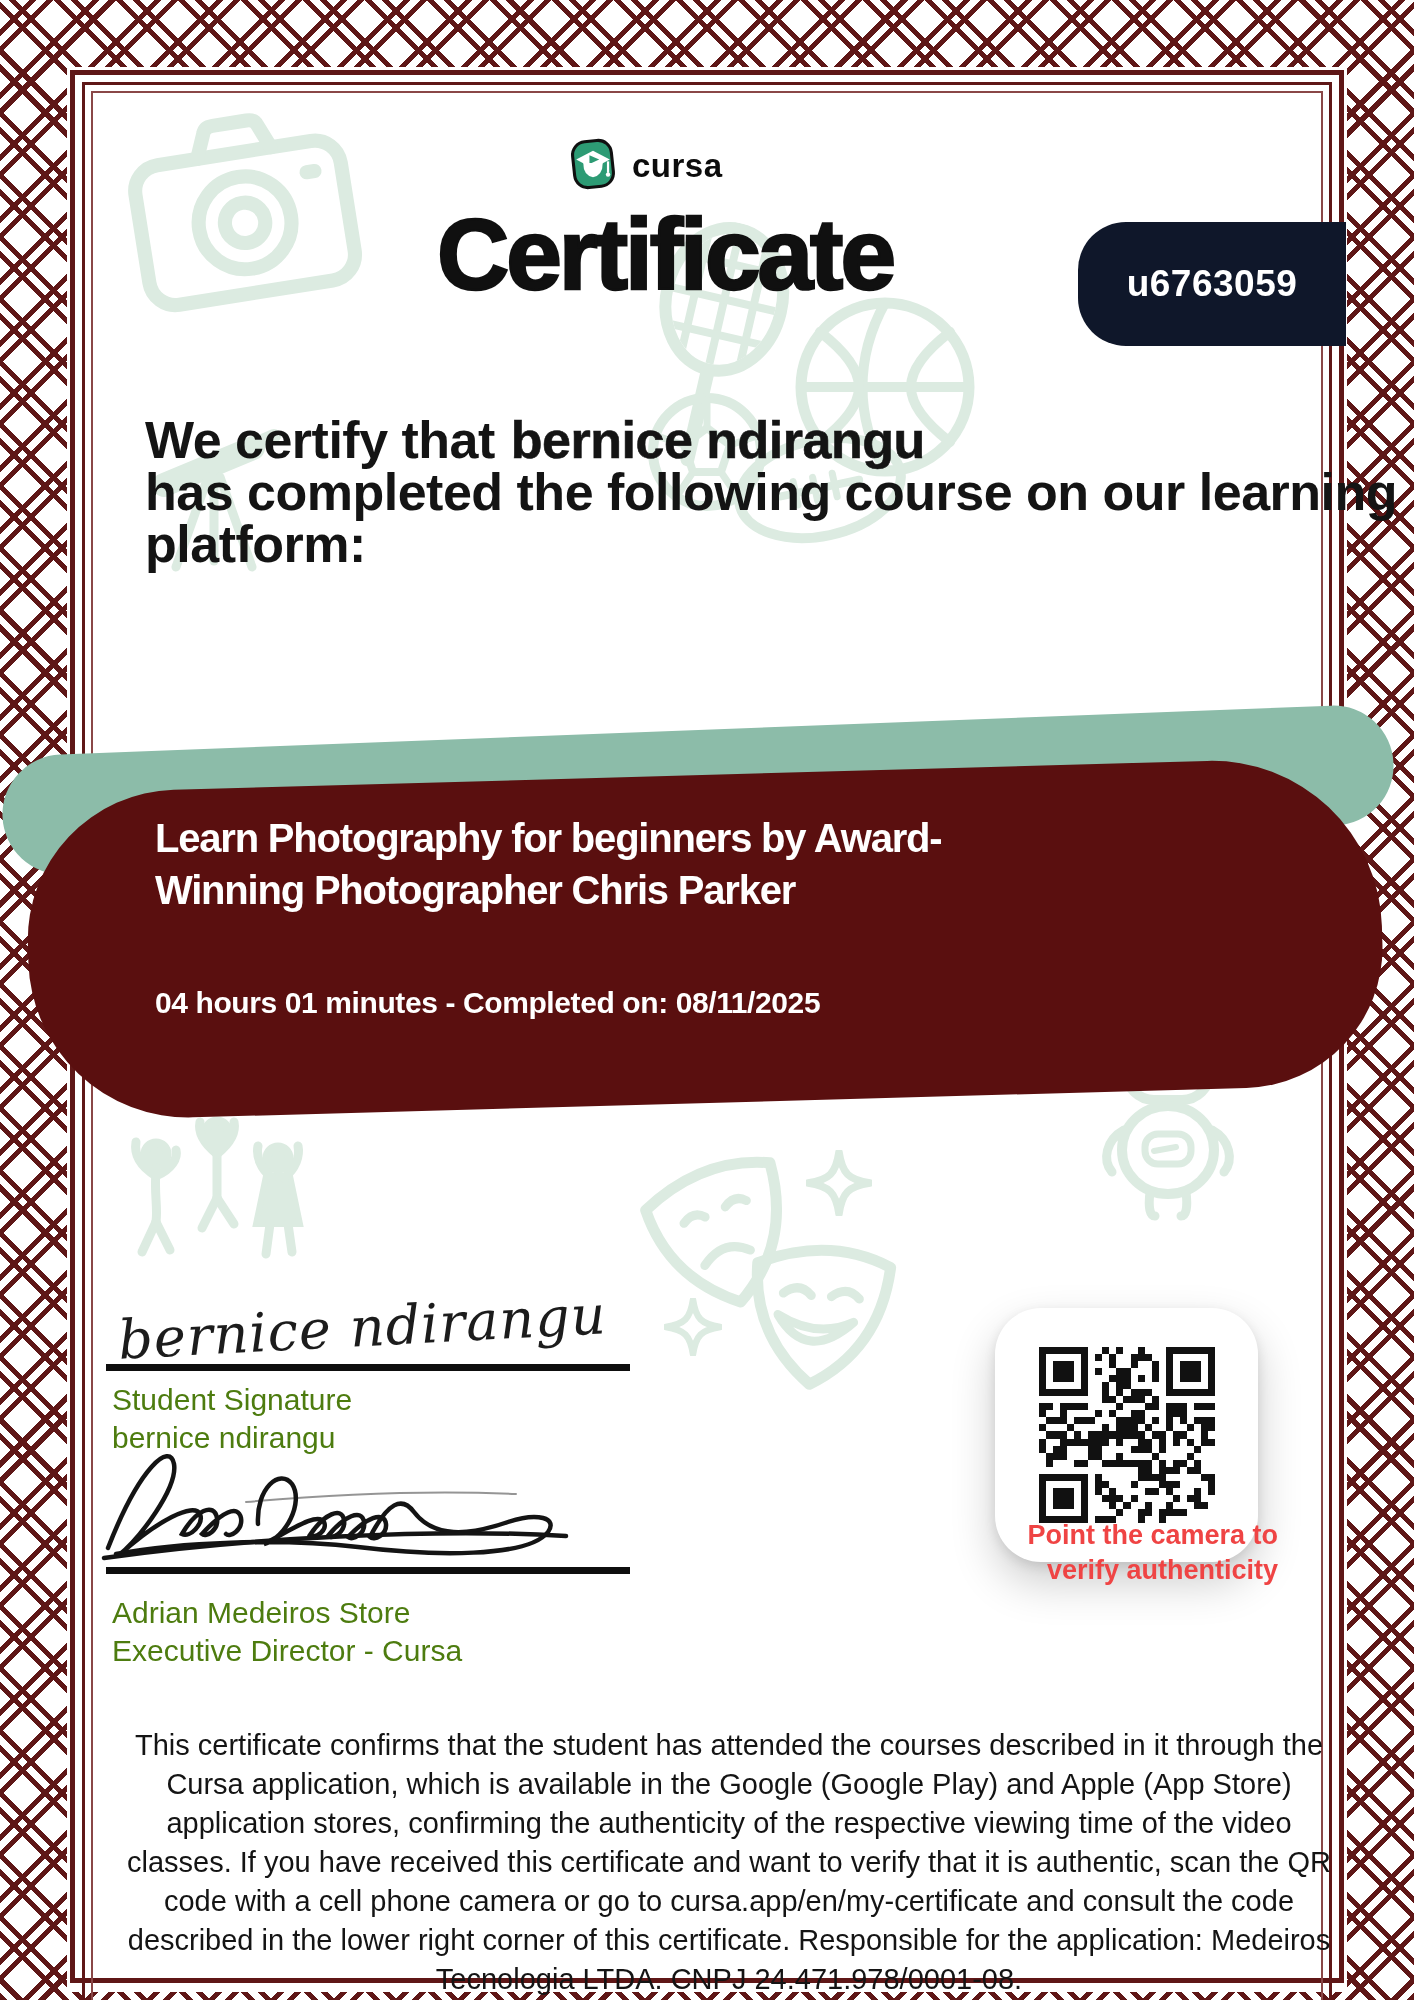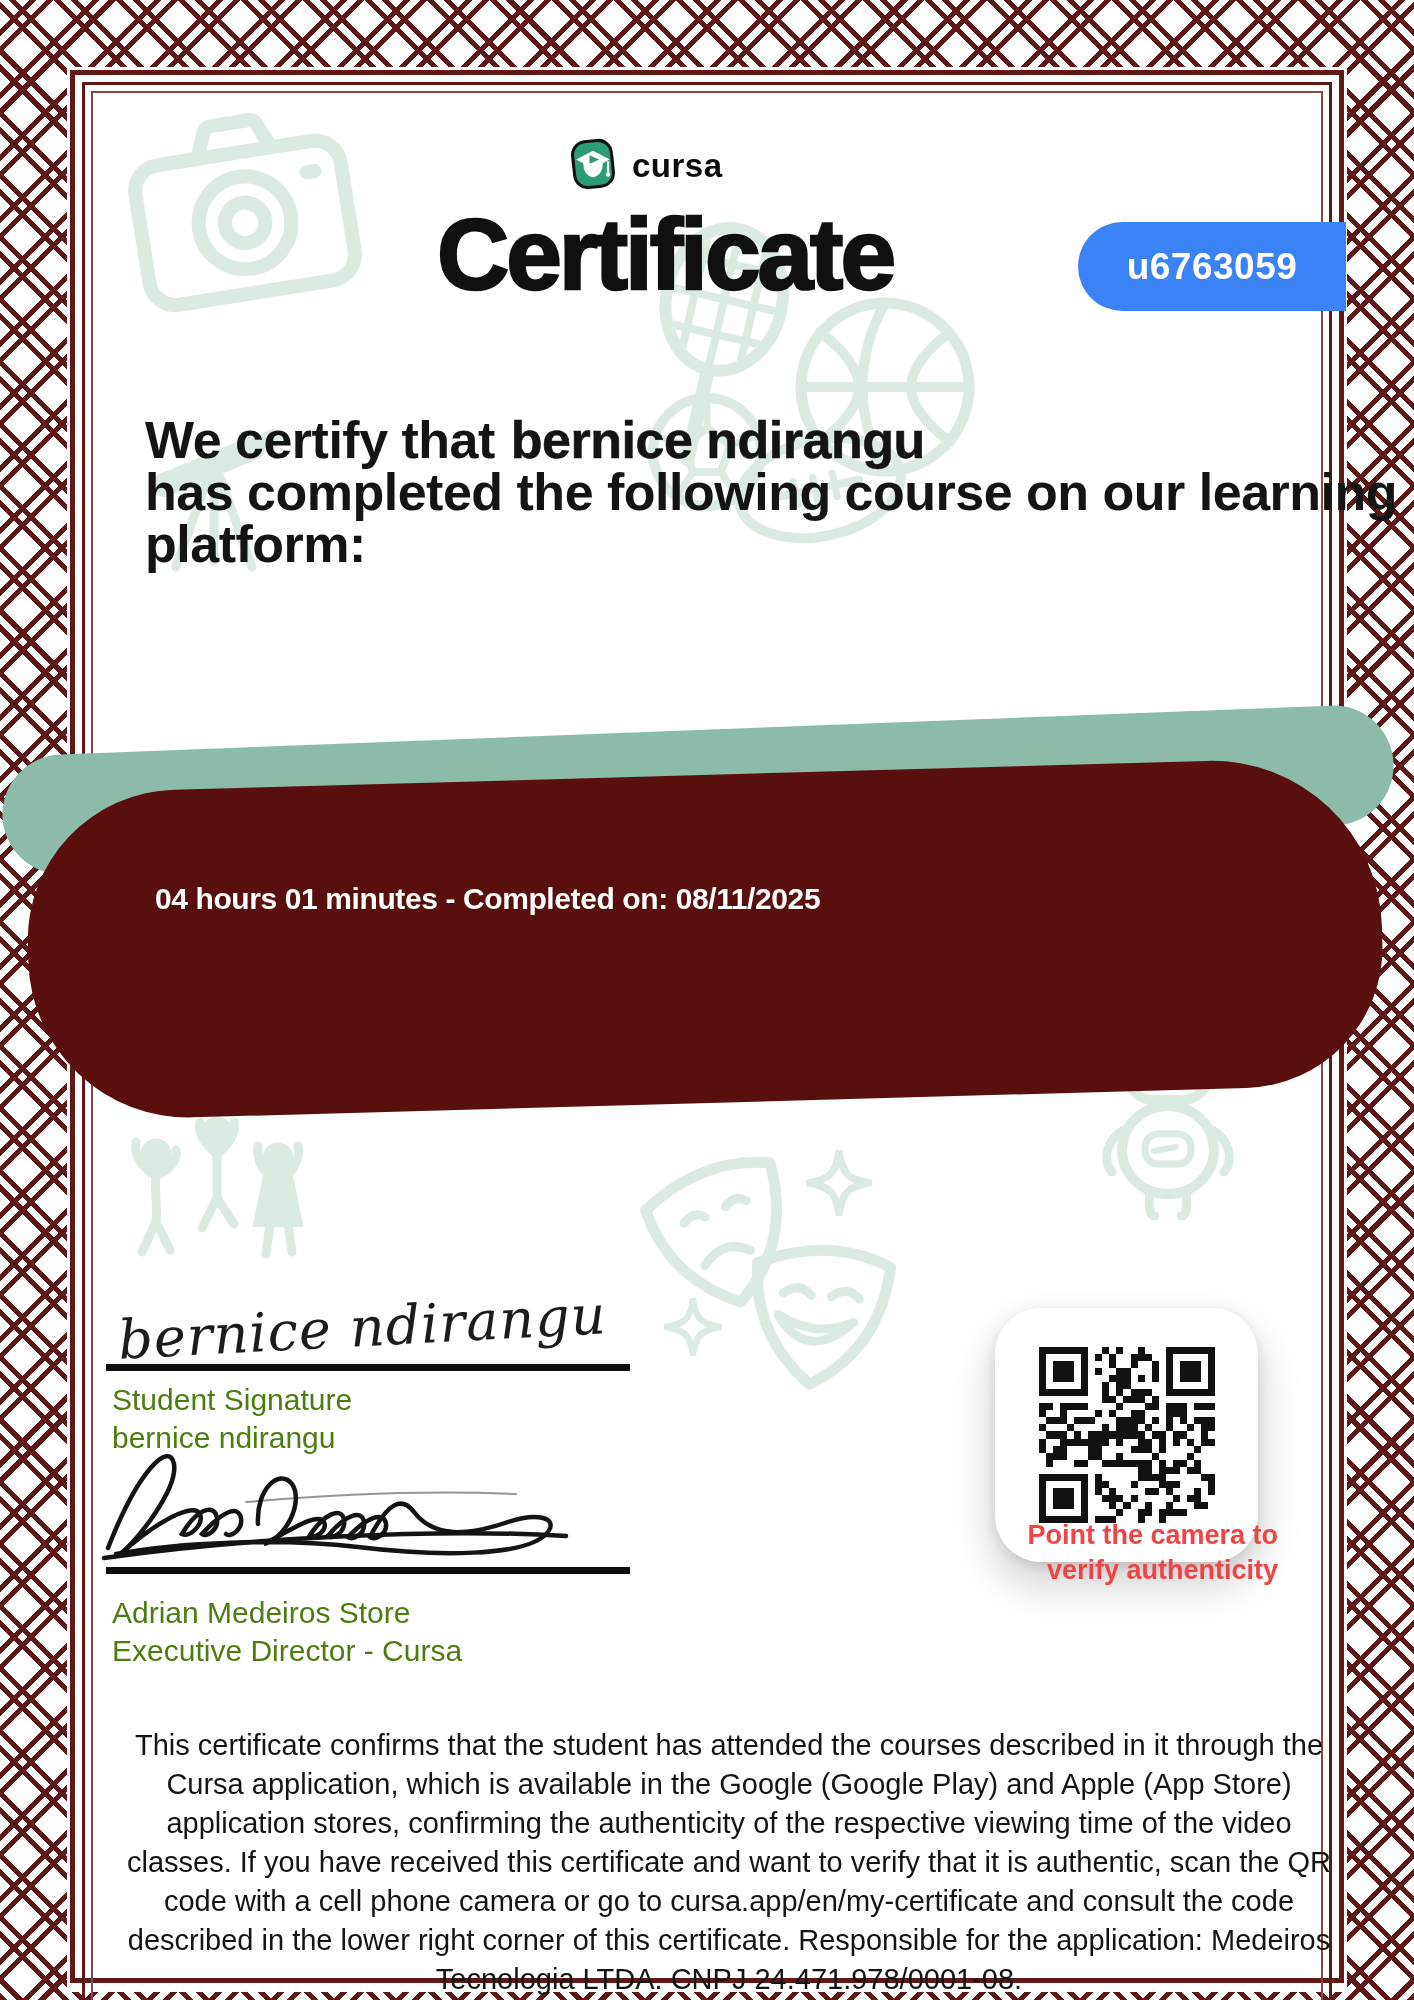--- a/index.html
+++ b/index.html
@@ -21,21 +21,21 @@
   
   .doodle{pointer-events:none;}
   .doodle svg{display:block;}
 
   
   .logo-row{top:136px;left:570px;height:60px;display:flex;align-items:center;gap:16px;}
   .brand{font-size:33px;font-weight:700;letter-spacing:.5px;color:#0c0c0c;}
   .big-title{top:204px;left:0;width:1372px;text-align:center;transform:translateX(-21px);
     font-size:100px;line-height:1;font-weight:700;letter-spacing:-3px;color:#101010;
     -webkit-text-stroke:2.5px #101010;}
-  .id-badge{top:222px;left:1078px;width:268px;height:89px;background:#3b82f6;
+  .id-badge{top:222px;left:1078px;width:268px;height:124px;background:#0f172a;
     border-radius:48px 0 0 48px;display:flex;align-items:center;justify-content:center;}
   .id-badge span{color:#fff;font-size:37px;font-weight:700;letter-spacing:.5px;}
 
   
   .intro{top:414px;left:145px;font-size:52px;font-weight:700;letter-spacing:-.5px;line-height:52px;color:#141414;}
   .intro .name{margin-left:16px;-webkit-text-stroke:.6px #141414;}
 
   
   .sage-band{left:2px;top:730px;width:1392px;height:120px;background:#8cbca9;
     border-radius:120px;transform:rotate(-2.2deg);}
@@ -254,20 +254,21 @@
 </div>
 
 <div class="abs intro">
   <div><span>We certify that</span><span class="name">bernice ndirangu</span></div>
   <div>has completed the following course on our learning platform:</div>
 </div>
 
 <div class="abs sage-band"></div>
 <div class="abs course-blob"></div>
 <div class="abs course-text">
+  <div class="course-title">Learn Photography for beginners by Award-Winning Photographer Chris Parker</div>
   <div class="course-meta">04 hours 01 minutes - Completed on: 08/11/2025</div>
 </div>
 
 <div class="abs script-sig">bernice ndirangu</div>
 <div class="abs sig-line line-1"></div>
 <div class="abs sig-label lbl-1">Student Signature</div>
 <div class="abs sig-label lbl-2">bernice ndirangu</div>
 
 <div class="abs scrawl">
   <svg width="500" height="135" viewBox="0 0 500 135">

